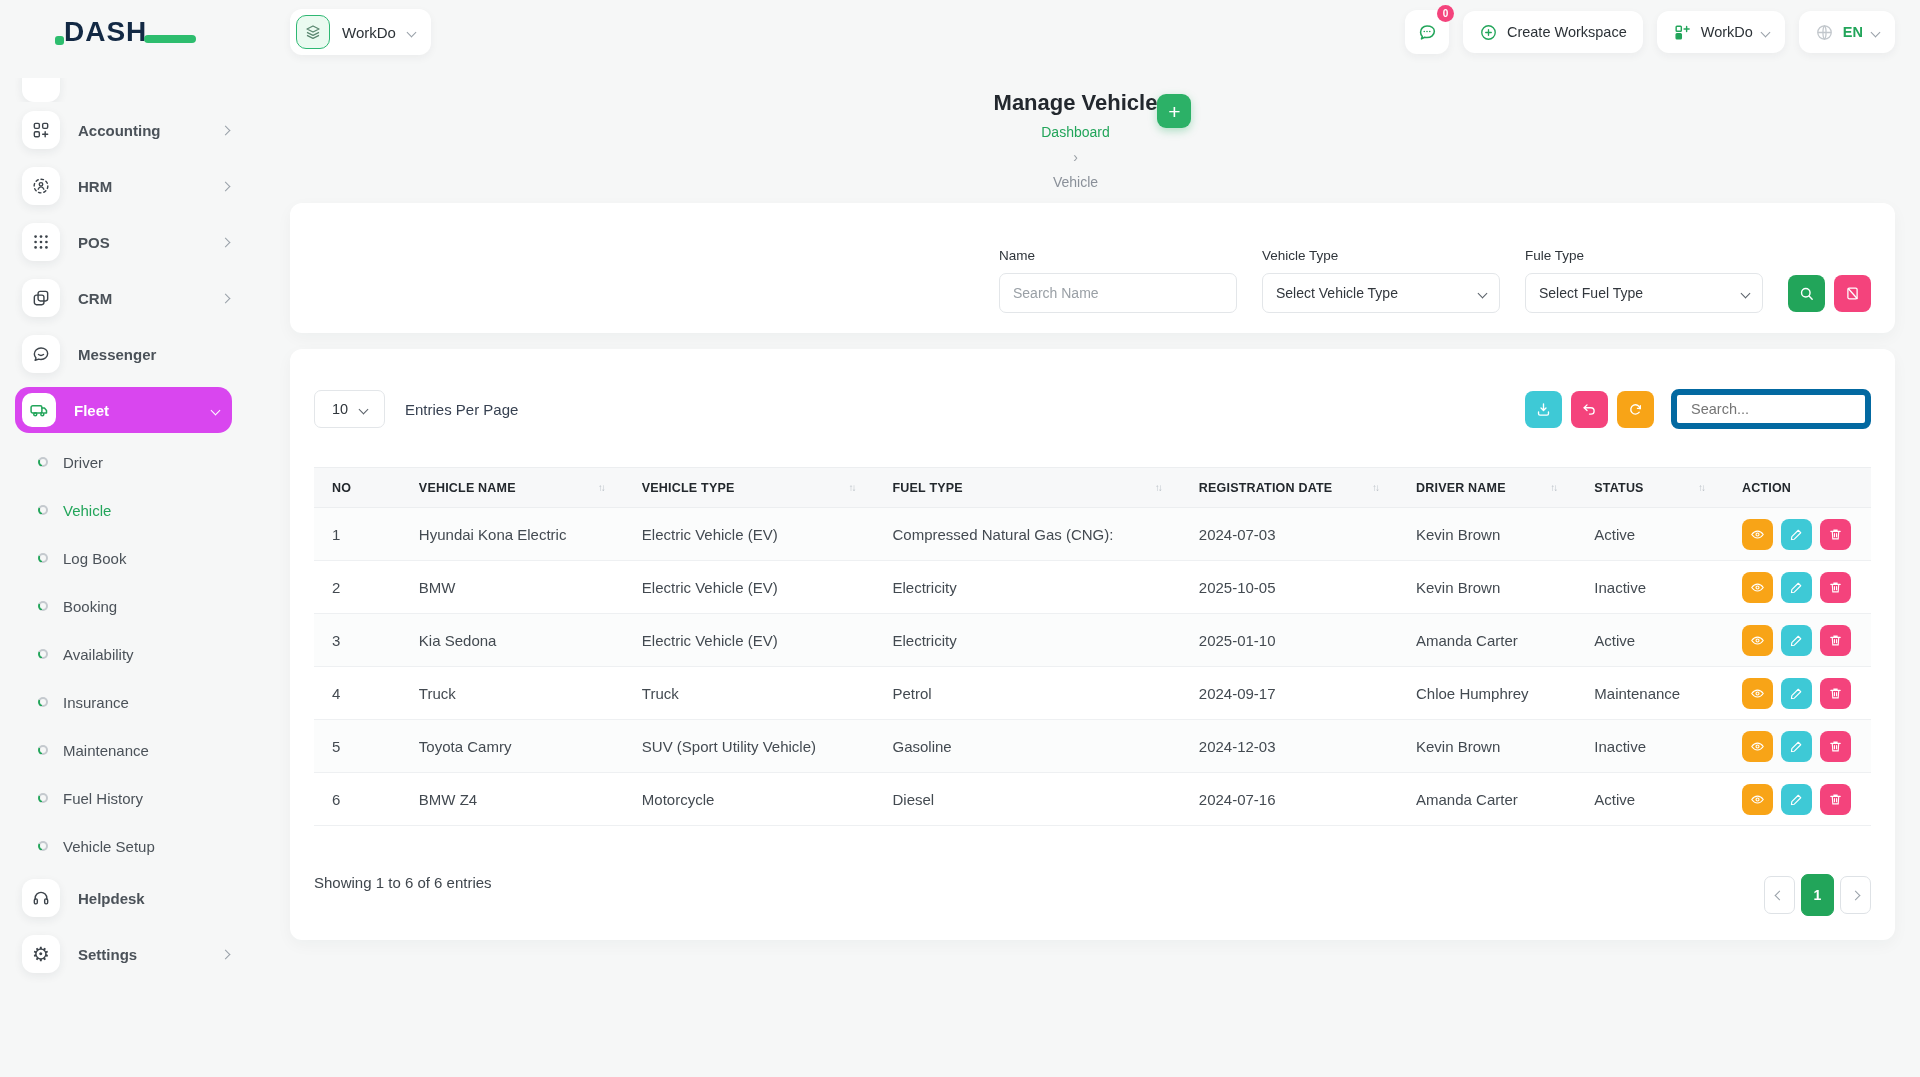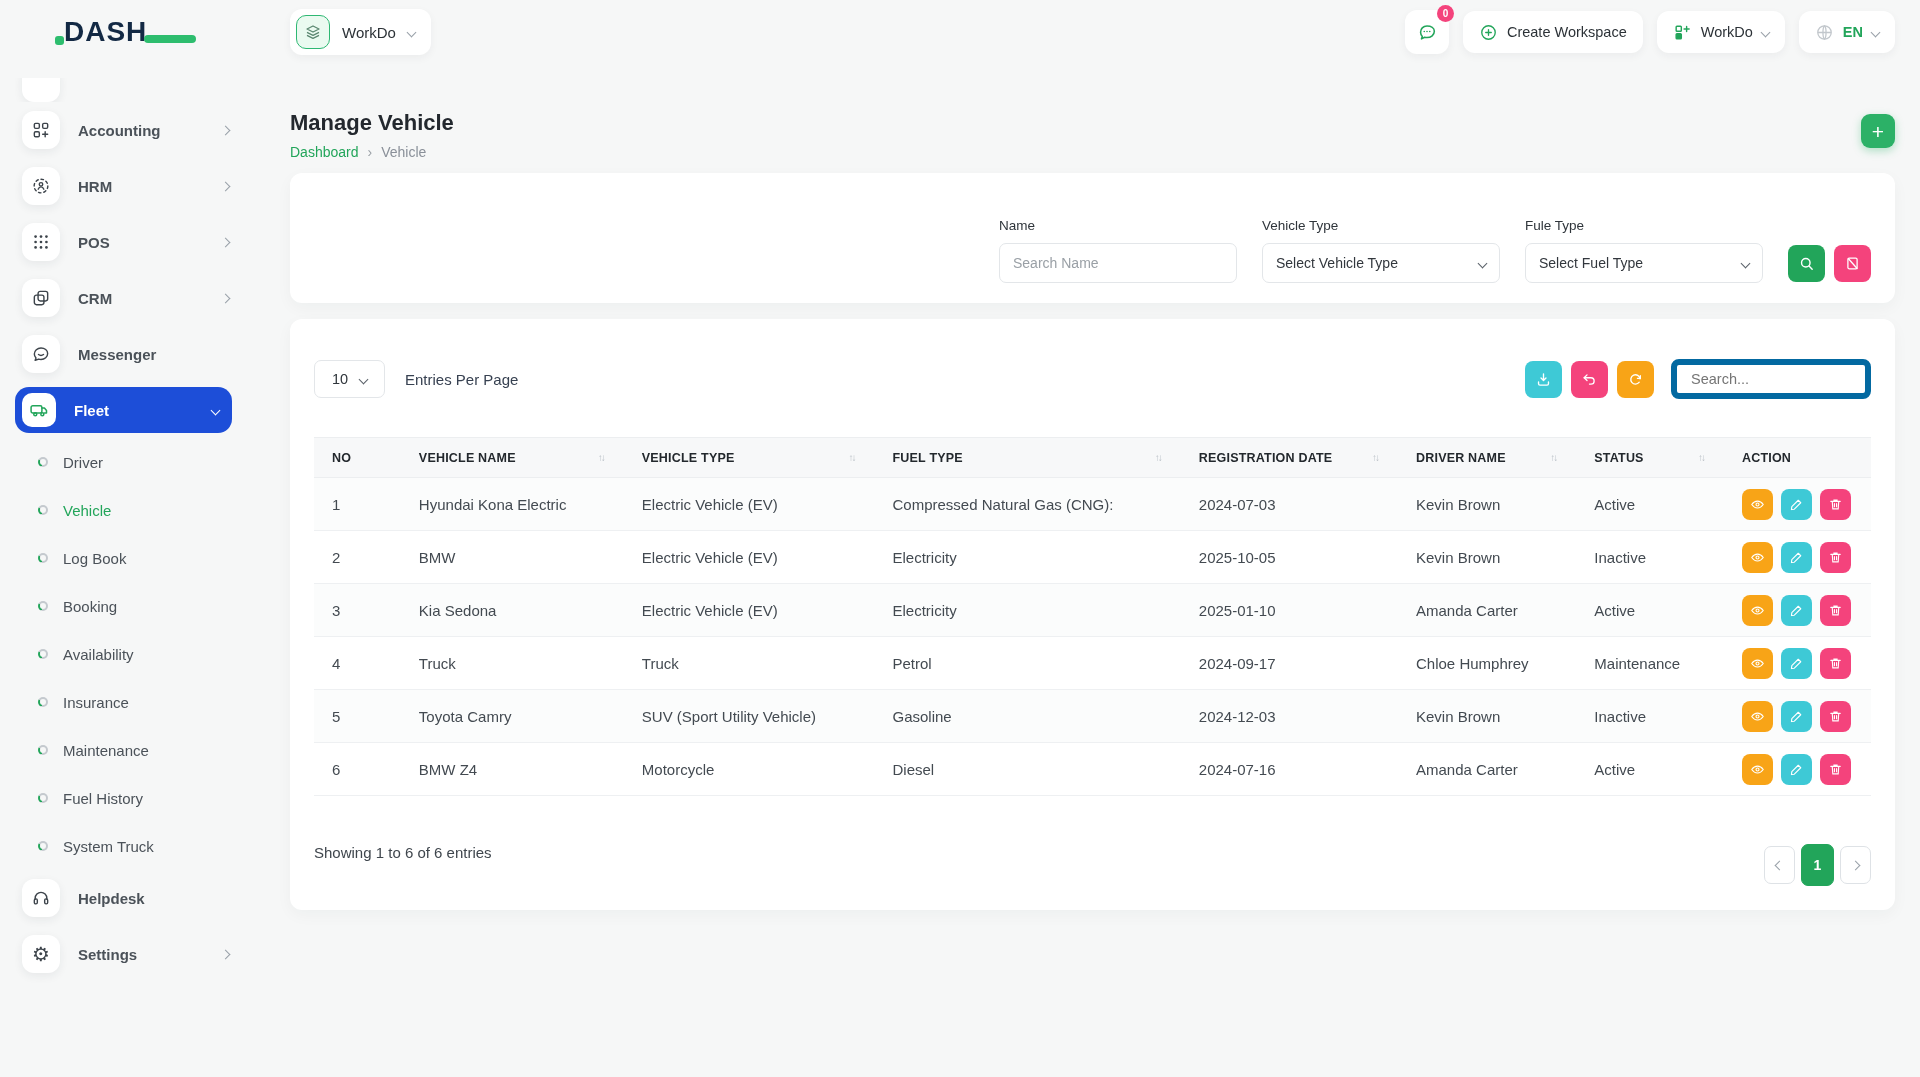--- a/index.html
+++ b/index.html
@@ -19,21 +19,21 @@
   nav { padding-top:14px; }
   .nav-item { display:flex; align-items:center; height:56px; padding:0 36px 0 22px; gap:18px; font-size:15px; color:#4b5259; cursor:pointer;font-weight:bold; }
   .icon-box { width:38px; height:38px; flex:0 0 38px; background:#fff; border-radius:12px; box-shadow:0 3px 10px rgba(30,40,50,.07); display:flex; align-items:center; justify-content:center; color:#3d444b; }
   .icon-box svg { width:20px; height:20px; }
   .nav-label { flex:1; }
   .chev { width:7px; height:7px; border-right:1.8px solid #98a0a8; border-bottom:1.8px solid #98a0a8; display:inline-block; }
   .chev.right { transform:rotate(-45deg); }
   .chev.down  { transform:rotate(45deg); }
   .chev.left  { transform:rotate(135deg); }
   .nav-item.clipped { height:24px; overflow:hidden; align-items:flex-end; margin-bottom:0; }
-  .nav-item.active-parent { background:#1d4ed8; border-radius:14px; margin:5px 33px 5px 15px; height:46px; padding:0 13px 0 7px; color:#fff; font-weight:700; }
+  .nav-item.active-parent { background:#d946ef; border-radius:14px; margin:5px 33px 5px 15px; height:46px; padding:0 13px 0 7px; color:#fff; font-weight:700; }
   .nav-item.active-parent .icon-box { width:34px; height:34px; flex-basis:34px; border-radius:10px; color:#22a55a; box-shadow:none; }
   .nav-item.active-parent .chev { border-color:#fff; }
   .sub-item { display:flex; align-items:center; height:48px; padding:0 38px; gap:15px; font-size:15px; color:#4b5259; cursor:pointer; }
   .bullet { width:10px; height:10px; flex:0 0 10px; border-radius:50%; background:conic-gradient(from 200deg,#22a55a 0 100deg,#c4c9ce 100deg 360deg); position:relative; }
   .bullet::after { content:""; position:absolute; left:2px; top:2px; width:6px; height:6px; border-radius:50%; background:#f6f7f7; }
   .sub-item.active { color:#22a55a; }
   .sub-item .chev { margin-left:auto; }
   .gear-glyph { font-size:20px; color:#3d444b; line-height:1; }
 
   
@@ -48,23 +48,23 @@
   .topbar-right { display:flex; align-items:center; gap:14px; }
   .icon-btn-top { position:relative; width:44px; height:44px; border-radius:12px; background:#fff; box-shadow:0 3px 8px rgba(30,40,50,.05); display:flex; align-items:center; justify-content:center; color:#22a55a; }
   .icon-btn-top svg { width:22px; height:22px; }
   .badge { position:absolute; top:-5px; right:-5px; min-width:17px; height:17px; border-radius:9px; background:#f4437c; color:#fff; font-size:10px; font-weight:700; display:flex; align-items:center; justify-content:center; padding:0 4px; }
   .top-pill { height:42px; padding:0 16px; gap:9px; font-size:14.5px; color:#2c3237; cursor:pointer; }
   .top-pill svg { width:19px; height:19px; }
   .green-ic { color:#22a55a; }
   .gray-ic { color:#c2c7cc; }
   .lang-label { color:#22a55a; font-weight:600; }
 
-  .page-head { display:flex; justify-content:space-between; align-items:flex-start; margin-top:46px; }
+  .page-head { display:flex; justify-content:center; align-items:flex-start; margin-top:26px; }
   .page-title { font-size:22px; font-weight:700; color:#23282e; }
-  .breadcrumb { margin-top:8px; font-size:14px; display:flex; gap:9px; align-items:center; }
+  .breadcrumb { margin-top:8px; font-size:14px; display:flex; gap:9px; align-items:center;flex-direction:column; }
   .crumb-home { color:#22a55a; text-decoration:none; cursor:pointer; }
   .crumb-sep { color:#9aa0a6; }
   .crumb-current { color:#8a9099; }
   .add-btn { width:34px; height:34px; border-radius:9px; background:#2cb167; color:#fff; font-size:21px; line-height:1; display:flex; align-items:center; justify-content:center; box-shadow:0 3px 8px rgba(44,177,103,.35); margin-top:4px; }
 
   .card { background:#fff; border-radius:12px; box-shadow:0 5px 16px rgba(30,40,50,.04); }
   .filter-card { margin-top:13px; height:130px; padding:20px 24px; display:flex; justify-content:flex-end; align-items:flex-end; gap:25px; }
   .field { display:flex; flex-direction:column; gap:10px; }
   .field-label { font-size:13.5px; color:#2f353b; }
   .text-input, .select-box { width:238px; height:40px; border:1px solid #e3e6e9; border-radius:7px; padding:0 13px; font-size:14px; color:#3d444b; background:#fff; }
@@ -235,21 +235,21 @@
     <span>Maintenance</span>
 
   </div>
           <div class="sub-item">
     <span class="bullet"></span>
     <span>Fuel History</span>
 
   </div>
           <div class="sub-item">
     <span class="bullet"></span>
-    <span>System Truck</span>
+    <span>Vehicle Setup</span>
 
   </div>
         </div>
 
       <div class="nav-item">
         <span class="icon-box">
           <svg viewBox="0 0 24 24" fill="none" stroke="currentColor" stroke-width="1.7" stroke-linecap="round" stroke-linejoin="round">
               <path d="M5 13.5v-1.3a7 7 0 0 1 14 0v1.3"></path>
               <rect x="4" y="13" width="3.6" height="6" rx="1.6"></rect>
               <rect x="16.4" y="13" width="3.6" height="6" rx="1.6"></rect>

